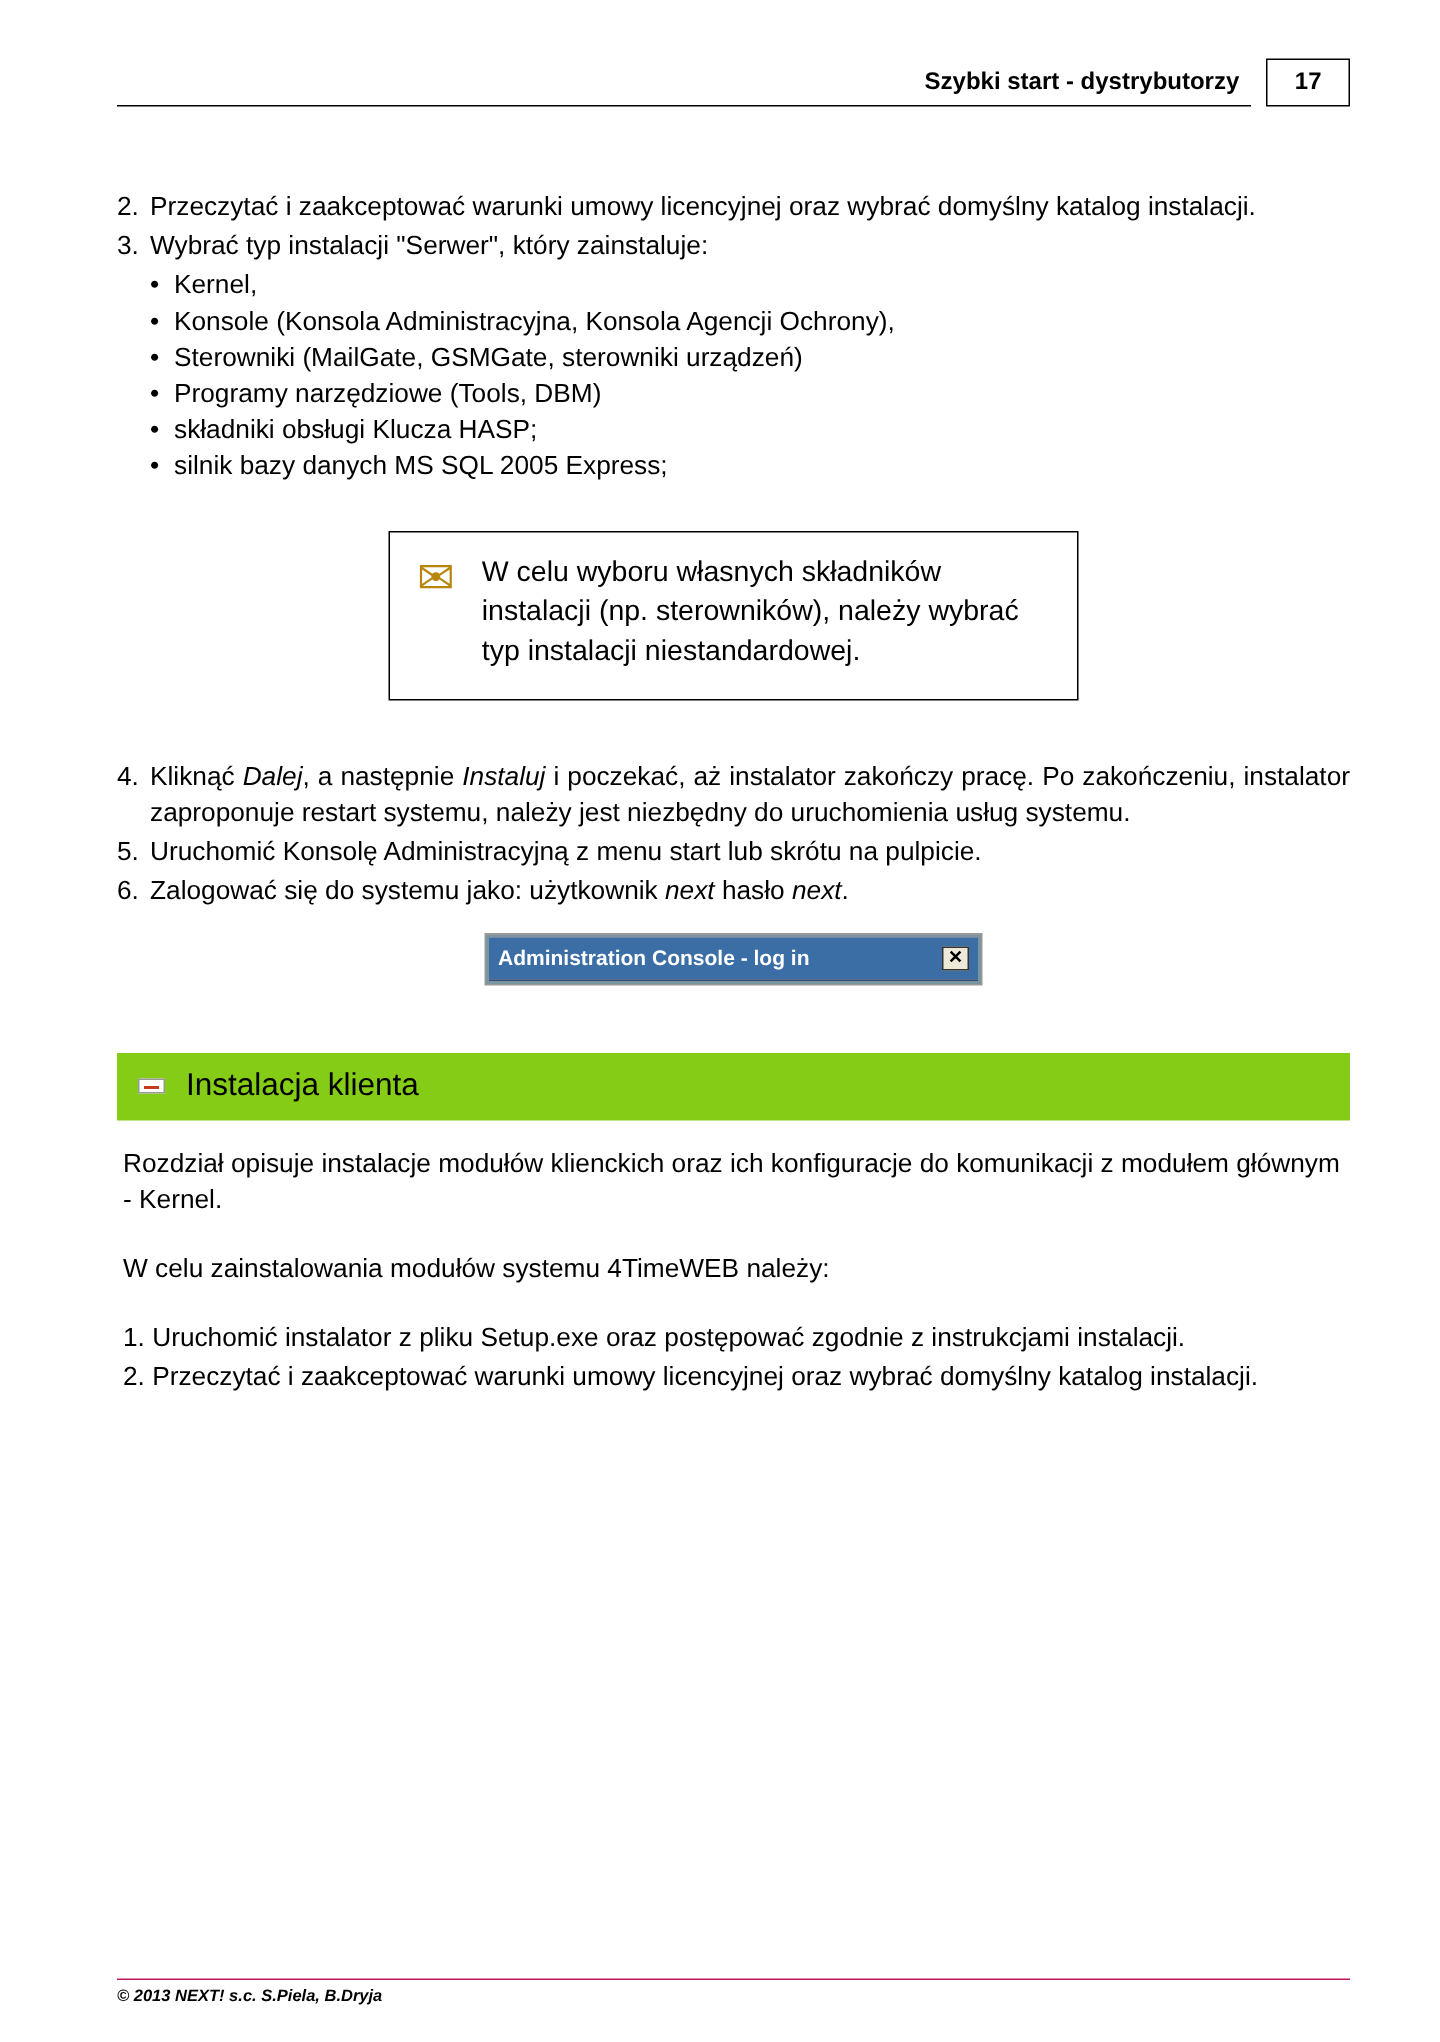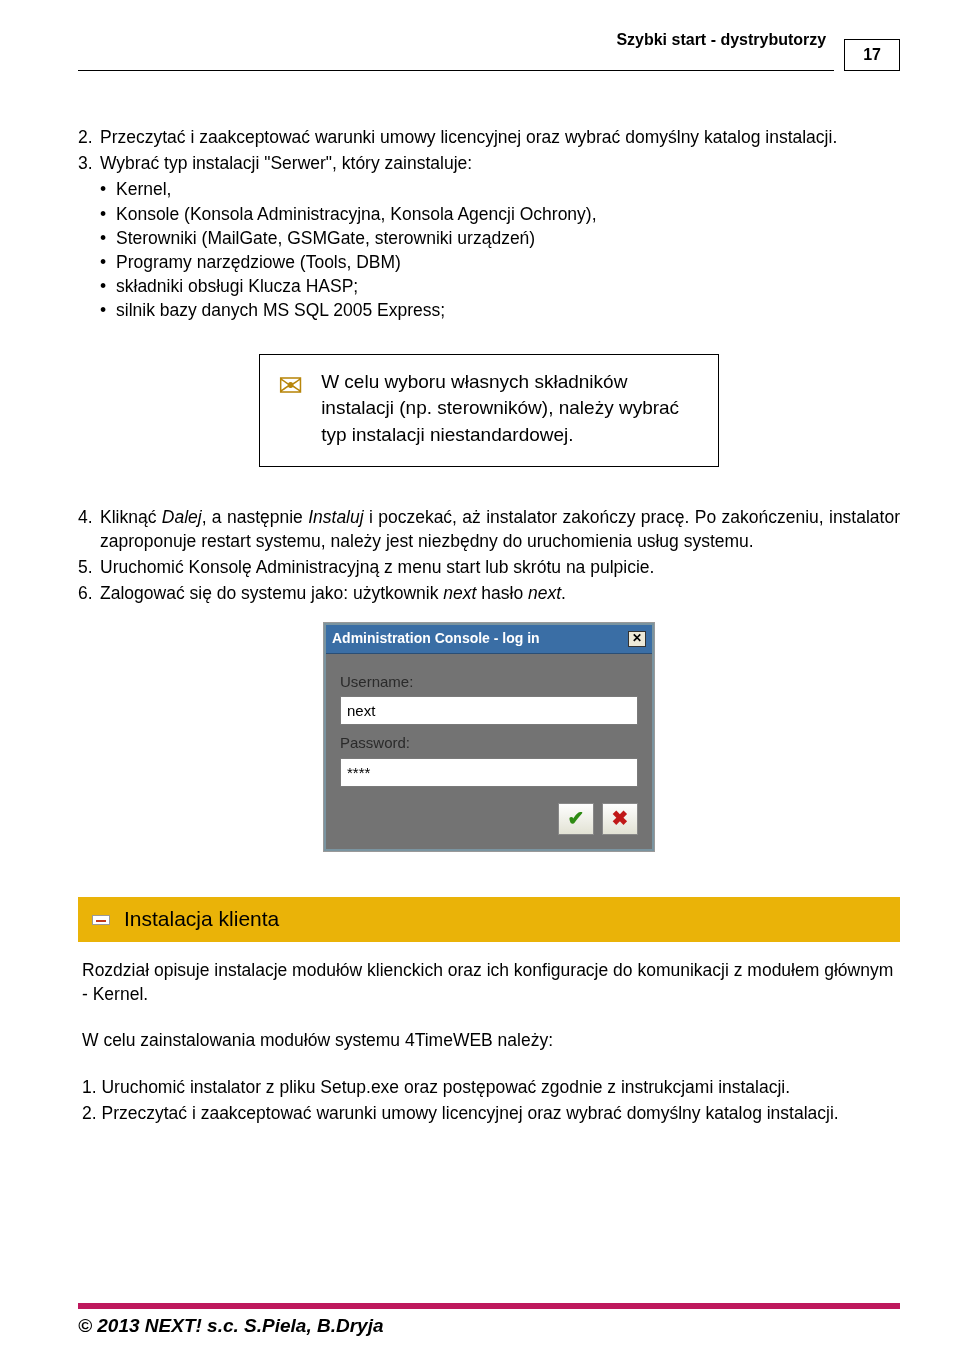--- a/index.html
+++ b/index.html
@@ -22,21 +22,21 @@
   .header-row {
     display: flex;
     justify-content: flex-end;
     align-items: stretch;
     gap: 10px;
     margin-bottom: 54px;
   }
   .header-title-wrap {
     border-bottom: 1px solid #000;
     display: flex;
-    align-items: center;
+    align-items: flex-end;
     padding-bottom: 4px;
     padding-right: 8px;
     font-weight: bold;
     font-size: 16px;
     flex: 1;
     justify-content: flex-end;
   }
   .page-number-box {
     border: 1px solid #000;
     padding: 4px 18px;
@@ -80,21 +80,21 @@
     line-height: 1;
     padding-top: 2px;
     color: #b8860b;
   }
   .note-text { flex:1; font-size: 19px; }
   .italic { font-style: italic; }
   .login-dialog {
     width: 330px;
     margin: 18px auto 46px auto;
     border: 2px solid #7a94a0;
-    background: #737373;
+    background: #fca5a5;
     font-size: 15px;
     box-shadow: 0 0 0 1px #999;
   }
   .login-titlebar {
     background: linear-gradient(#3a6ea5, #3a6ea5);
     color: #fff;
     font-weight: bold;
     padding: 4px 6px;
     display: flex;
     justify-content: space-between;
@@ -143,21 +143,21 @@
     display: flex;
     align-items: center;
     justify-content: center;
     font-size: 20px;
     font-weight: bold;
     cursor: default;
   }
   .btn.ok { color: #2e8b13; }
   .btn.cancel { color: #c01818; }
   .section-header {
-    background: #eab308;
+    background: #84cc16;
     padding: 8px 14px;
     font-size: 21px;
     margin: 0 0 12px 0;
     display: flex;
     align-items: center;
     gap: 14px;
   }
   .section-header .collapse-icon {
     width: 18px; height: 10px;
     background: #fff;
@@ -172,25 +172,25 @@
     background: #c43b1d;
   }
   .section-body {
     padding: 0 4px;
   }
   .section-body p { margin: 16px 0 22px 0; }
   .footer {
     position: absolute;
     left: 78px; right: 60px;
     bottom: 22px;
-    border-top: 6px solid #be185d;
+    border-top: 1px solid #be185d;
     padding-top: 4px;
     font-style: italic;
     font-weight: bold;
-    font-size: 19px;
+    font-size: 11px;
   }
 </style>
 </head>
 <body>
 
 <div class="page">
 
   <div class="header-row">
     <div class="header-title-wrap">
       <span>Szybki start - dystrybutorzy</span>
@@ -258,34 +258,20 @@
       <div class="ol-text">
         <span>Zalogować się do systemu jako: użytkownik </span><span class="italic">next</span><span>  hasło </span><span class="italic">next</span><span>.</span>
       </div>
     </div>
   </div>
 
   <div class="login-dialog">
     <div class="login-titlebar">
       <span>Administration Console - log in</span>
       <div class="close-btn">✕</div>
-    </div>
-    <div class="login-body">
-      <div class="login-label">Username:</div>
-      <input class="login-input" type="text" value="next" style="">
-      <div class="login-label">Password:</div>
-      <input class="login-input" type="text" value="****" style="">
-      <div class="login-btns">
-        <div class="btn ok">
-          <span>✔</span>
-        </div>
-        <div class="btn cancel">
-          <span>✖</span>
-        </div>
-      </div>
     </div>
   </div>
 
   <div class="section-header">
     <span class="collapse-icon"></span>
     <span>Instalacja klienta</span>
   </div>
 
   <div class="section-body">
     <p>Rozdział  opisuje instalacje modułów klienckich oraz ich konfiguracje do komunikacji z modułem głównym - Kernel.</p>

